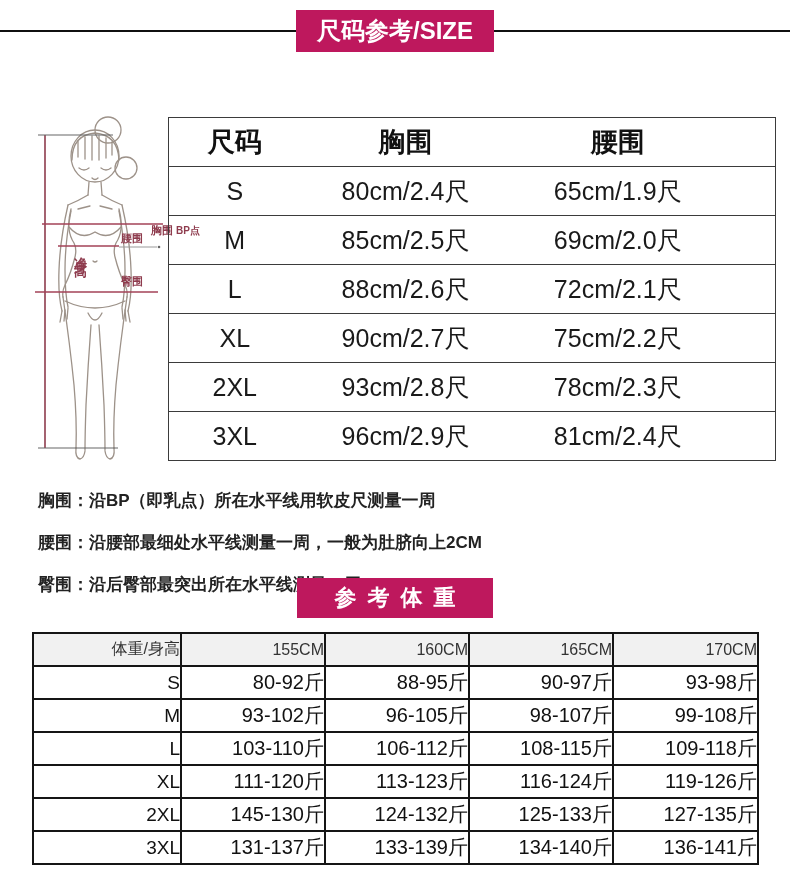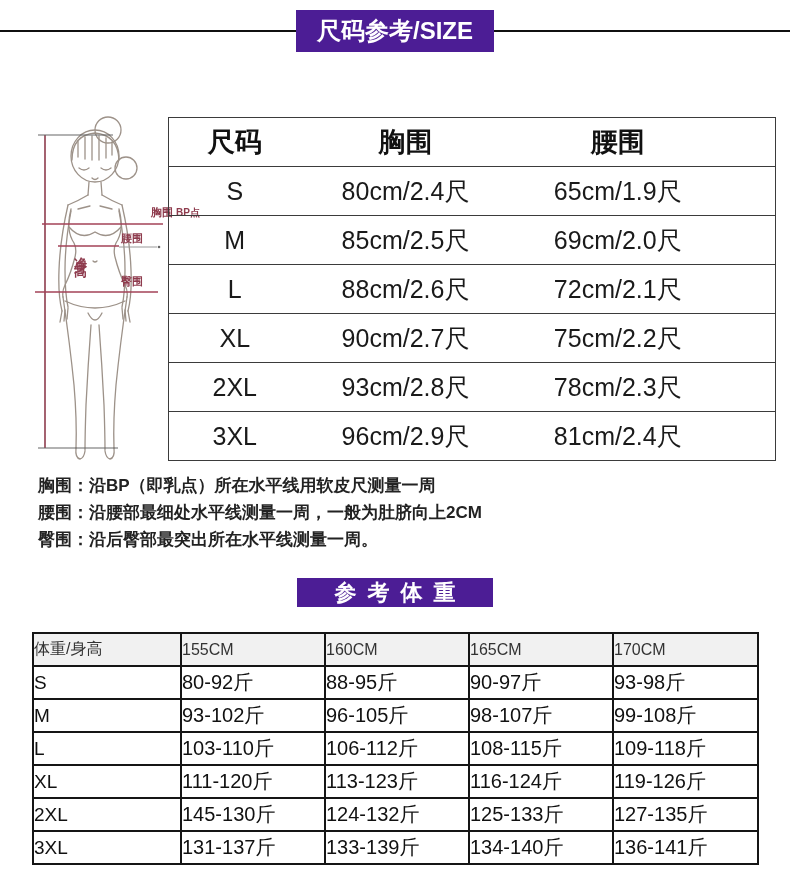--- a/index.html
+++ b/index.html
@@ -2,26 +2,26 @@
 <html><head>
 <meta charset="utf-8">
 <style>
   html,body{margin:0;padding:0;background:#fff;}
   .page{position:relative;width:790px;height:879px;background:#ffffff;overflow:hidden;
         font-family:"Liberation Sans","DejaVu Sans",sans-serif;color:#161616;}
 
   
   .banner{position:absolute;left:0;right:0;display:flex;align-items:center;}
   .banner-line{flex:1;height:2px;background:#101010;}
-  .banner-box{width:198px;height:42px;background:#4c1d95;color:#fff;
+  .banner-box{width:198px;height:42px;background:#be185d;color:#fff;
               display:flex;align-items:center;justify-content:center;
               font-size:24px;font-weight:700;}
   .banner1{top:10px;}
   .banner2{top:578px;justify-content:center;}
-  .banner2 .banner-box{width:196px;height:29px;font-size:22px;letter-spacing:11px;padding-left:11px;box-sizing:border-box;}
+  .banner2 .banner-box{width:196px;height:40px;font-size:22px;letter-spacing:11px;padding-left:11px;box-sizing:border-box;}
 
   
   .notice{position:absolute;top:62px;left:38px;width:718px;font-size:21px;
           font-weight:600;color:#111;white-space:nowrap;}
   .notice .em{font-weight:800;}
 
   
   .figure{position:absolute;left:15px;top:115px;width:170px;height:350px;}
   .figure svg{position:absolute;left:0;top:0;}
   .fig-label{position:absolute;font-size:11px;color:#8e3b4d;font-weight:600;white-space:nowrap;}
@@ -34,25 +34,25 @@
               table-layout:fixed;text-align:center;}
   .size-table th,.size-table td{border-bottom:1px solid #3b3b3b;padding:0;}
   .size-table{border:1px solid #3b3b3b;}
   .size-table th{height:48px;font-size:27px;font-weight:600;color:#111;font-family:Liberation Serif, serif;}
   .size-table td{height:48px;font-size:25px;font-weight:400;color:#1a1a1a;}
   .size-table .c2{padding-right:20px;}
   .size-table .c3{padding-right:70px;}
 
   
   .notes{position:absolute;left:38px;top:472px;font-size:17px;font-weight:600;color:#222;}
-  .note-line{height:27px;line-height:27px;white-space:nowrap;}
+  .note-line{height:27px;line-height:27px;white-space:nowrap;margin-top:15px;}
 
   
   .weight-table{position:absolute;left:32px;top:632px;width:725px;border-collapse:collapse;
-                table-layout:fixed;text-align:left;}
+                table-layout:fixed;text-align:right;}
   .weight-table th,.weight-table td{border:2px solid #151515;padding:0;}
   .weight-table th{height:31px;background:#f1f1f1;font-size:16px;font-weight:400;color:#333;}
   .weight-table td{height:31px;font-size:20px;font-weight:400;color:#111;}
   .weight-table td.size{font-size:19px;}
 </style>
 </head>
 <body>
 
 <div class="page">
 
@@ -99,21 +99,21 @@
       </g>
 
       <path d="M 27 109 L 148 109" stroke="#a34257" stroke-width="1.5"></path>
       <g>
         <path d="M 43 131 L 104 131" stroke="#a34257" stroke-width="1.5"></path>
         <path d="M 104 132 L 142 132" stroke="#999" stroke-width="1"></path>
         <circle cx="144" cy="132" r="1.3" fill="#666"></circle>
       </g>
       <path d="M 20 177 L 143 177" stroke="#a34257" stroke-width="1.5"></path>
     </svg>
-    <div class="fig-label" style="left:104px;top:90px;padding-left:32px;">
+    <div class="fig-label" style="left:104px;top:108px;padding-left:32px;">
       <span>胸围</span>
       <span class="small">BP点</span>
     </div>
     <div class="fig-label" style="left:106px;top:116px;">
       <span>腰围</span>
     </div>
     <div class="fig-label" style="left:106px;top:159px;">
       <span>臀围</span>
     </div>
     <div class="height-label">净身高</div>

